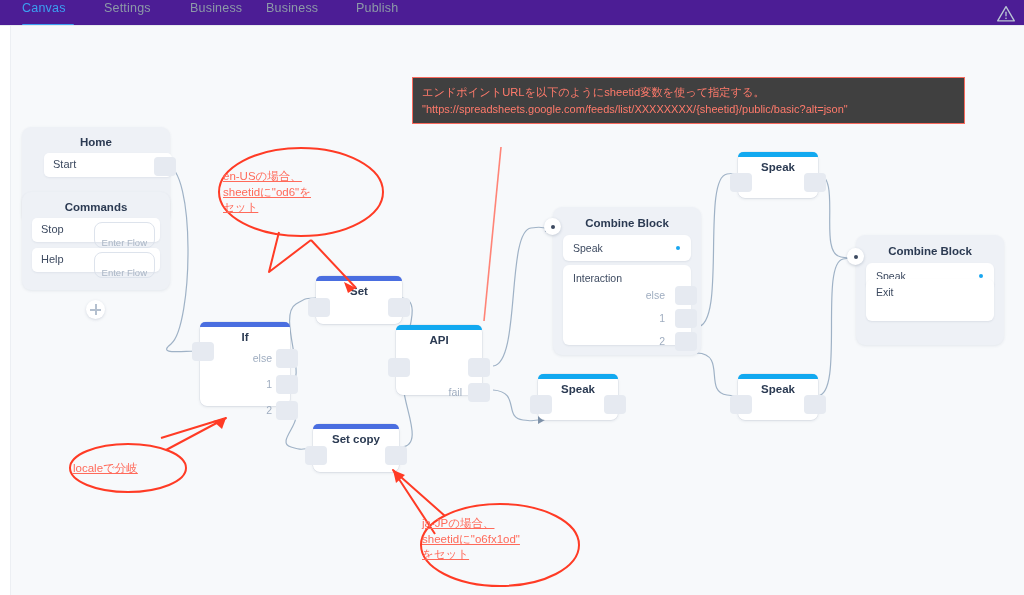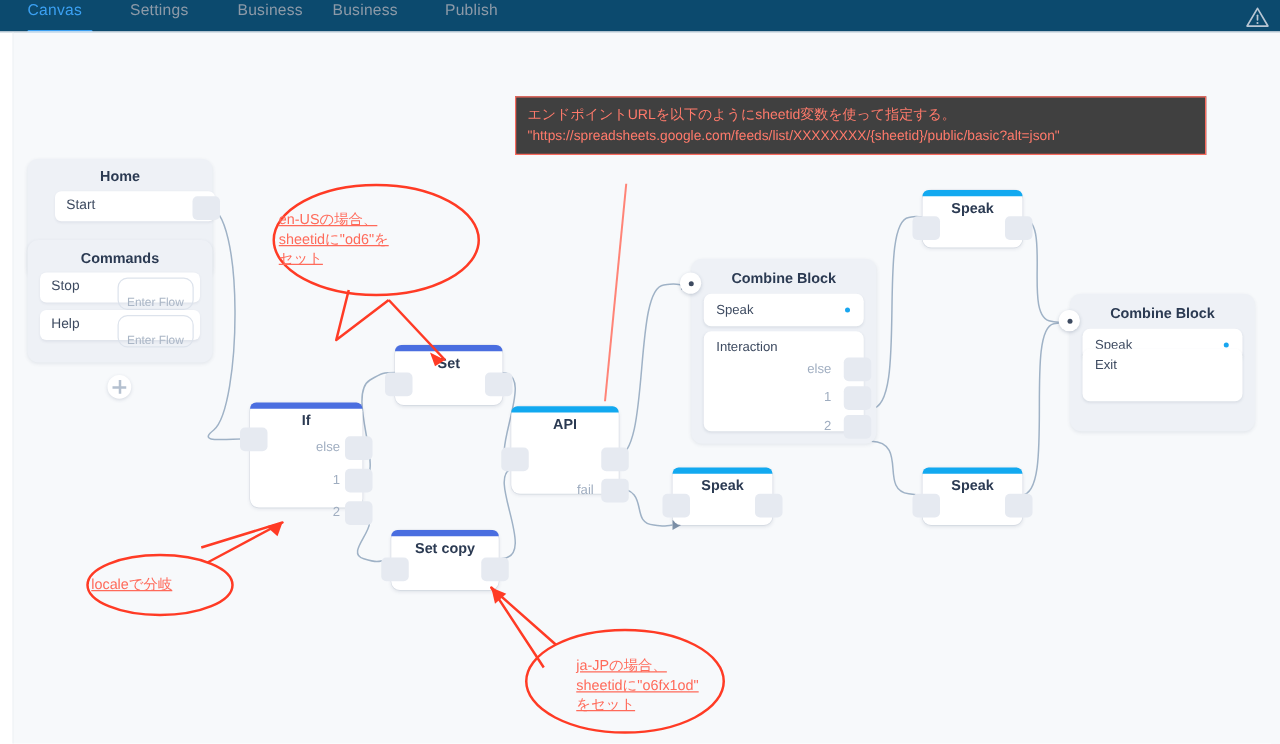--- a/index.html
+++ b/index.html
@@ -8,21 +8,21 @@
     width: 1024px; height: 595px;
     overflow: hidden;
     font-family: "Liberation Sans", "DejaVu Sans", sans-serif;
     background: #ffffff;
   }
   #app { position: relative; width: 1024px; height: 595px; background: #ffffff; }
 
   
   .tabbar {
     position: absolute; left: 0; top: 0; width: 1024px; height: 26px;
-    background: #0c4a6e;
+    background: #4c1d95;
   }
   .tabbar-underline {
     position: absolute; left: 0; top: 25px; width: 1024px; height: 1px;
     background: #e6eaef;
   }
   .tab {
     position: absolute; top: 0; height: 26px;
     font-size: 12.5px; color: #8d9aa8; letter-spacing: .2px;
     display: flex; align-items: flex-start; padding-top: 1px;
     cursor: pointer; white-space: nowrap;
@@ -260,21 +260,21 @@
       <div class="port out" style="top:22px;"></div>
     </div>
 
     <div class="node" style="left:302px;top:398px;width:86px;height:48px;">
       <div class="cap cap-blue"></div>
       <div class="title">Set copy</div>
       <div class="port in" style="top:22px;"></div>
       <div class="port out" style="top:22px;"></div>
     </div>
 
-    <div class="node" style="left:398px;top:299px;width:86px;height:70px;text-decoration:underline;">
+    <div class="node" style="left:385px;top:299px;width:86px;height:70px;text-decoration:underline;">
       <div class="cap cap-cyan"></div>
       <div class="title">API</div>
       <div class="port in" style="top:33px;"></div>
       <div class="port out" style="top:33px;"></div>
       <div class="portlabel" style="right:20px;top:61px;width:40px;">fail</div>
       <div class="port out" style="top:58px;"></div>
     </div>
 
     <div class="combine" style="left:542px;top:181px;width:148px;height:148px;">
       <div class="combine-title">Combine Block</div>
@@ -349,21 +349,21 @@
         <path d="M345 262 l-12 -6 l4 11 z"></path>
         <path d="M215 392 l-13 3 l9 8 z"></path>
         <path d="M382 444 l3 13 l9 -8 z"></path>
       </g>
     </svg>
 
     <div class="bubble-text" style="left:212px;top:143px;width:156px;">en-USの場合、
 sheetidに"od6"を
 セット</div>
     <div class="bubble-text" style="left:62px;top:435px;width:110px;">localeで分岐</div>
-    <div class="bubble-text" style="left:411px;top:500px;width:148px;margin-left:39px;">ja-JPの場合、
+    <div class="bubble-text" style="left:411px;top:490px;width:148px;">ja-JPの場合、
 sheetidに"o6fx1od"
 をセット</div>
 
     <div class="annobox" style="left:401px;top:51px;width:553px;height:47px;">
       <div>エンドポイントURLを以下のようにsheetid変数を使って指定する。</div>
       <div style="font-size:11px;">"https://spreadsheets.google.com/feeds/list/XXXXXXXX/{sheetid}/public/basic?alt=json"</div>
     </div>
 
   </div>
 </div>

